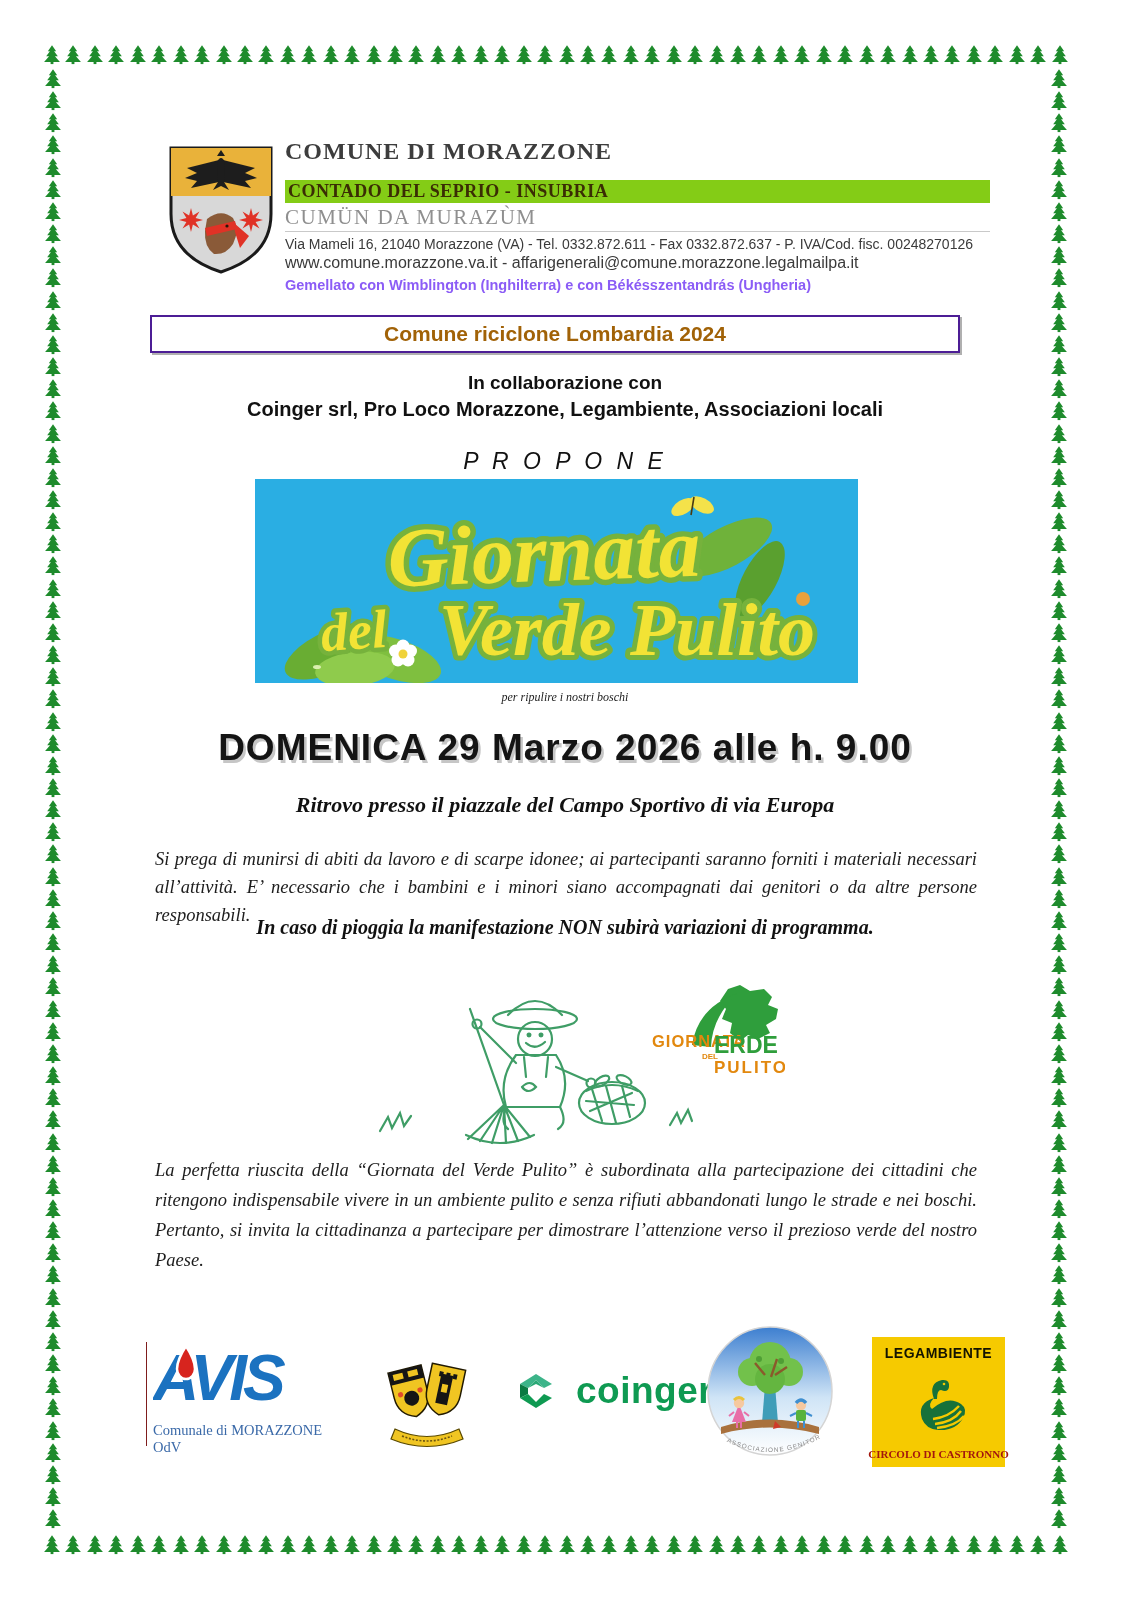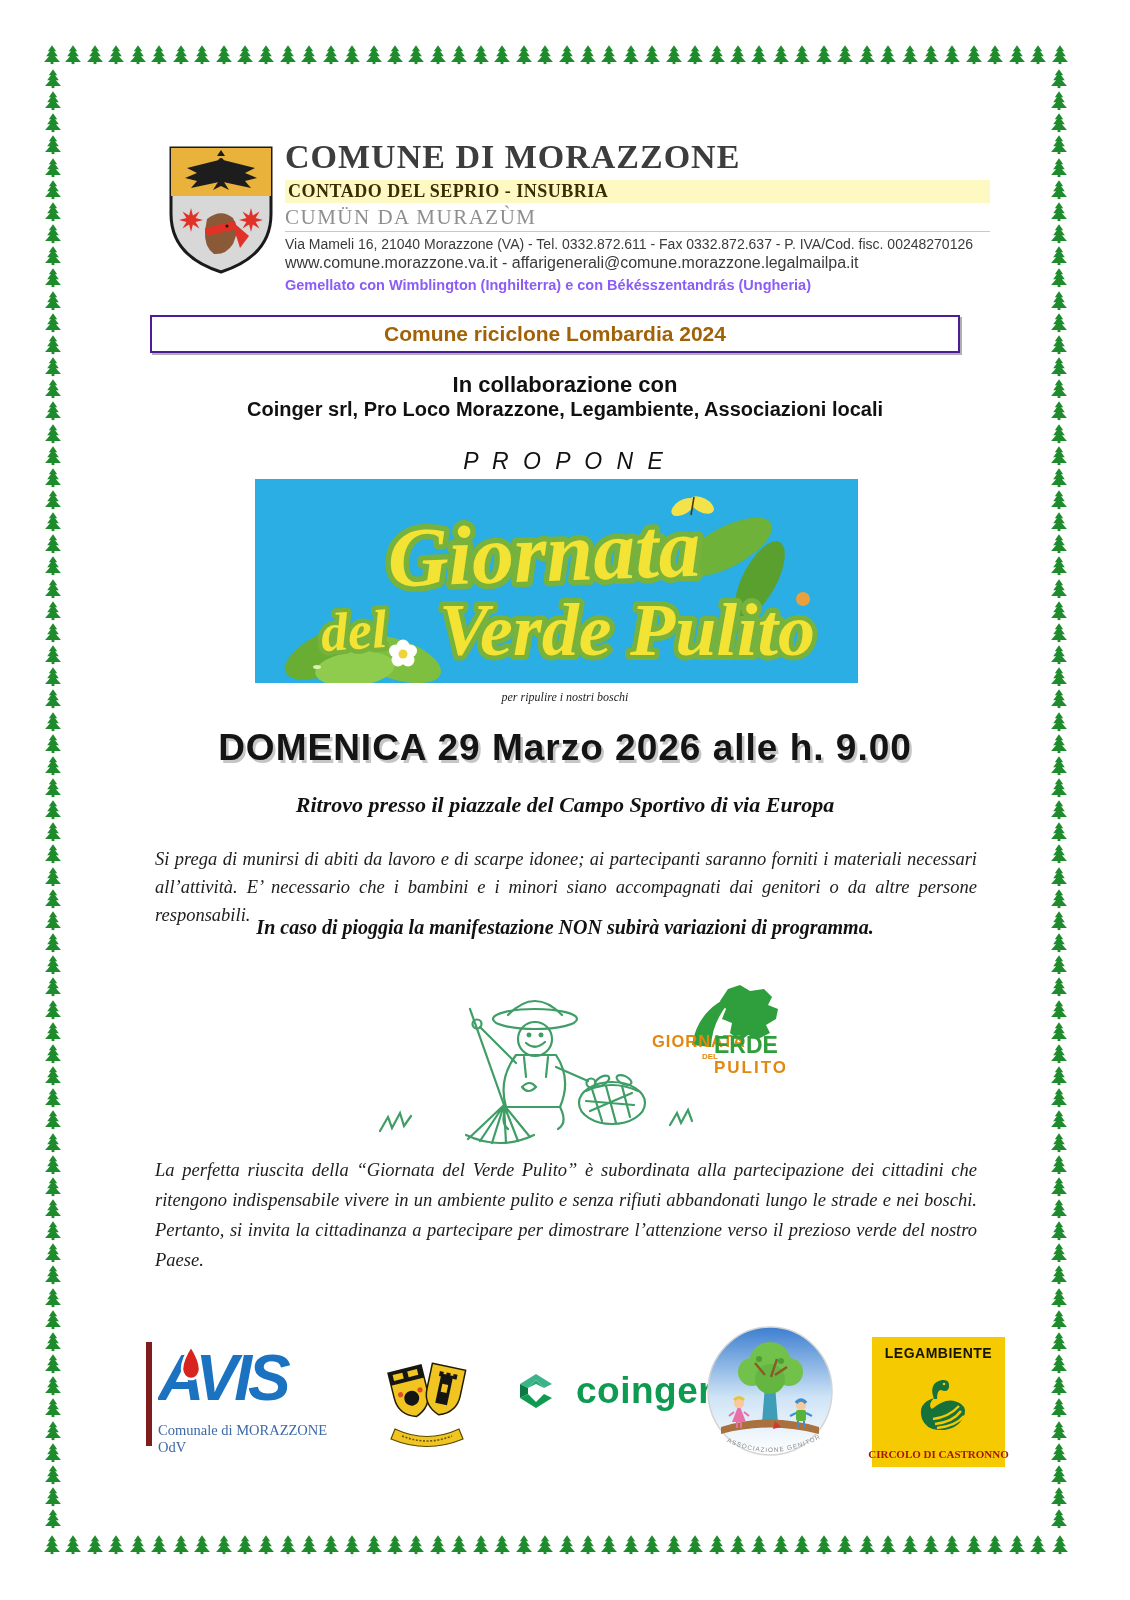--- a/index.html
+++ b/index.html
@@ -9,55 +9,55 @@
   .tree-row{position:absolute;left:42px;width:1028px;height:22px;display:flex;justify-content:space-between;}
   .tree-row.top{top:44px;}
   .tree-row.bottom{top:1534px;}
   .tree-col{position:absolute;top:68px;height:1462px;width:22px;display:flex;flex-direction:column;justify-content:space-between;align-items:center;}
   .tree-col.left{left:42px;}
   .tree-col.right{left:1048px;}
   .tree{display:block;line-height:0;}
   
   .coa{position:absolute;left:163px;top:142px;}
   .muni-title{position:absolute;left:285px;top:138px;width:720px;
-      font-family:"Liberation Serif",serif;font-size:34px;color:#3d3d3d;letter-spacing:1px;font-weight:600;}
-  .band{position:absolute;left:285px;top:180px;width:705px;height:23px;background:#fef9c3;}
+      font-family:"Liberation Serif",serif;font-size:24px;color:#3d3d3d;letter-spacing:1px;font-weight:600;}
+  .band{position:absolute;left:285px;top:180px;width:705px;height:23px;background:#84cc16;}
   .band-text{font-family:"Liberation Serif",serif;font-weight:bold;font-size:18px;color:#3a2d04;
       line-height:23px;padding-left:3px;letter-spacing:.5px;}
   .dialect{position:absolute;left:285px;top:205px;font-family:"Liberation Serif",serif;
       font-size:21px;color:#8f8f8f;letter-spacing:1.5px;}
   .hairline{position:absolute;left:285px;top:231px;width:705px;height:1px;background:#c9c9c9;}
   .addr1{position:absolute;left:285px;top:236px;font-size:14px;color:#3a3a3a;}
   .addr2{position:absolute;left:285px;top:254px;font-size:16px;color:#3a3a3a;}
   .twin{position:absolute;left:285px;top:277px;font-size:14.5px;color:#8b5cf6;font-weight:600;}
   
   .award{position:absolute;left:150px;top:315px;width:806px;height:34px;border:2px solid #4c1d95;
       box-shadow:2px 2px 0 #b0b0b0;display:flex;align-items:center;justify-content:center;
       font-size:21px;font-weight:bold;color:#a16207;}
   
   .center-line{position:absolute;left:60px;width:1010px;text-align:center;color:#111;}
-  .collab1{top:372px;font-size:22px;font-weight:bold;}
+  .collab1{top:372px;font-size:19px;font-weight:bold;}
   .collab2{top:398px;font-size:20px;font-weight:bold;}
   .propone{top:448px;font-size:23px;font-weight:normal;font-style:italic;letter-spacing:4px;}
   
   .banner{position:absolute;left:255px;top:479px;width:603px;height:204px;}
   
   .tagline{top:690px;font-family:"Liberation Serif",serif;font-style:italic;font-size:12px;color:#222;}
   .dateline{top:727px;font-size:37px;font-weight:bold;letter-spacing:1px;color:#141414;
       text-shadow:2.5px 2.5px 0 #c6c6c6;}
   .meetline{top:792px;font-family:"Liberation Serif",serif;font-style:italic;font-weight:bold;font-size:22px;color:#111;}
   .para{position:absolute;left:155px;width:822px;font-family:"Liberation Serif",serif;
       font-style:italic;font-size:18.5px;color:#1d1d1d;text-align:justify;line-height:1.5;}
   .para1{top:846px;}
   .rain{top:916px;font-family:"Liberation Serif",serif;font-style:italic;font-weight:bold;font-size:20px;color:#111;}
   .para2{top:1156px;line-height:1.62;}
   
   .illus{position:absolute;left:340px;top:983px;}
   
-  .avis{position:absolute;left:146px;top:1342px;width:190px;height:104px;border-left:6px solid #7f1d1d;padding-left:6px;}
+  .avis{position:absolute;left:146px;top:1342px;width:190px;height:104px;border-left:1px solid #7f1d1d;padding-left:6px;}
   .avis-caption{font-family:"Liberation Serif",serif;font-size:14.5px;color:#3a69a8;margin-top:2px;}
   .badge{position:absolute;left:382px;top:1350px;}
   .coinger{position:absolute;left:512px;top:1368px;display:flex;align-items:center;gap:18px;}
   .coinger-name{font-size:37px;font-weight:bold;color:#0f9a52;letter-spacing:.5px;}
   .genitori{position:absolute;left:705px;top:1325px;}
   .lega{position:absolute;left:872px;top:1337px;width:133px;height:130px;background:#f6ca00;
       display:flex;flex-direction:column;align-items:center;justify-content:space-between;padding:8px 2px 7px 2px;box-sizing:border-box;}
   .lega-title{font-size:14px;font-weight:bold;color:#141400;letter-spacing:.5px;}
   .lega-sub{font-family:"Liberation Serif",serif;font-weight:bold;font-size:11px;color:#a3170e;white-space:nowrap;}
 </style>

